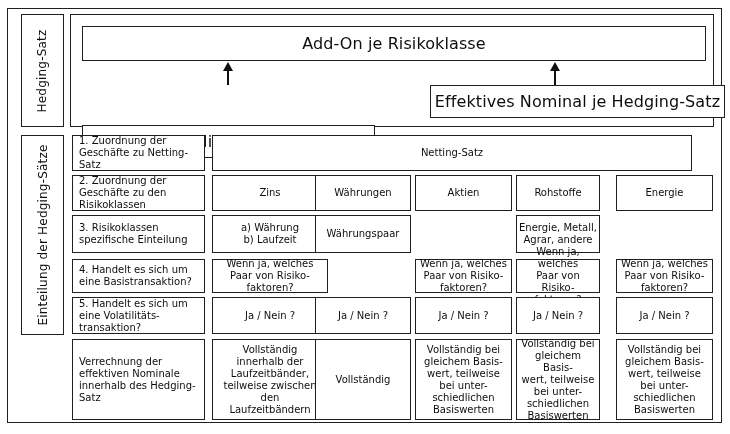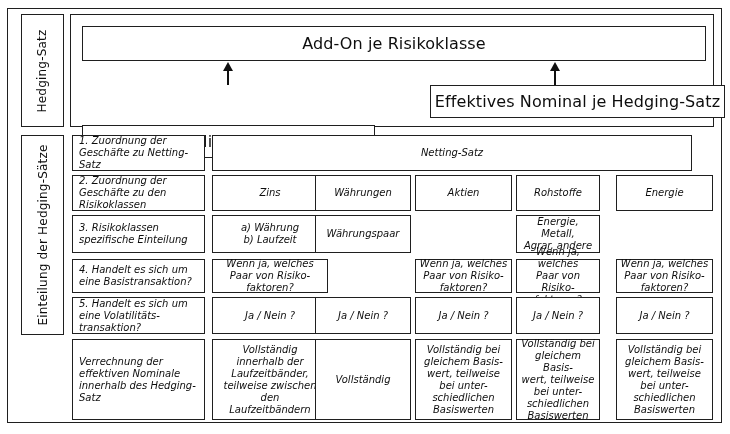--- a/index.html
+++ b/index.html
@@ -38,21 +38,21 @@
   .arrow-1 { left:222px; }
   .arrow-2 { left:549px; }
 
   
   .bottom-side-label { left:21px; top:135px; width:43px; height:200px; }
 
   .cell {
     border:1px solid #1f1f1f; background:#fff;
     display:flex; align-items:center; justify-content:center;
     text-align:center; white-space:pre-line;
-    font-size:10px; line-height:12px; padding:0 2px;font-style:italic;
+    font-size:10px; line-height:12px; padding:0 2px;
   }
   .lbl { justify-content:flex-start; text-align:left; padding:0 4px 0 6px; }
 
   
   .col-lbl { left:72px;  width:133px; }
   .col-z   { left:212px; width:116px; }
   .col-w   { left:315px; width:96px; }
   .col-a   { left:415px; width:97px; }
   .col-r   { left:516px; width:84px; }
   .col-k   { left:616px; width:97px; }

